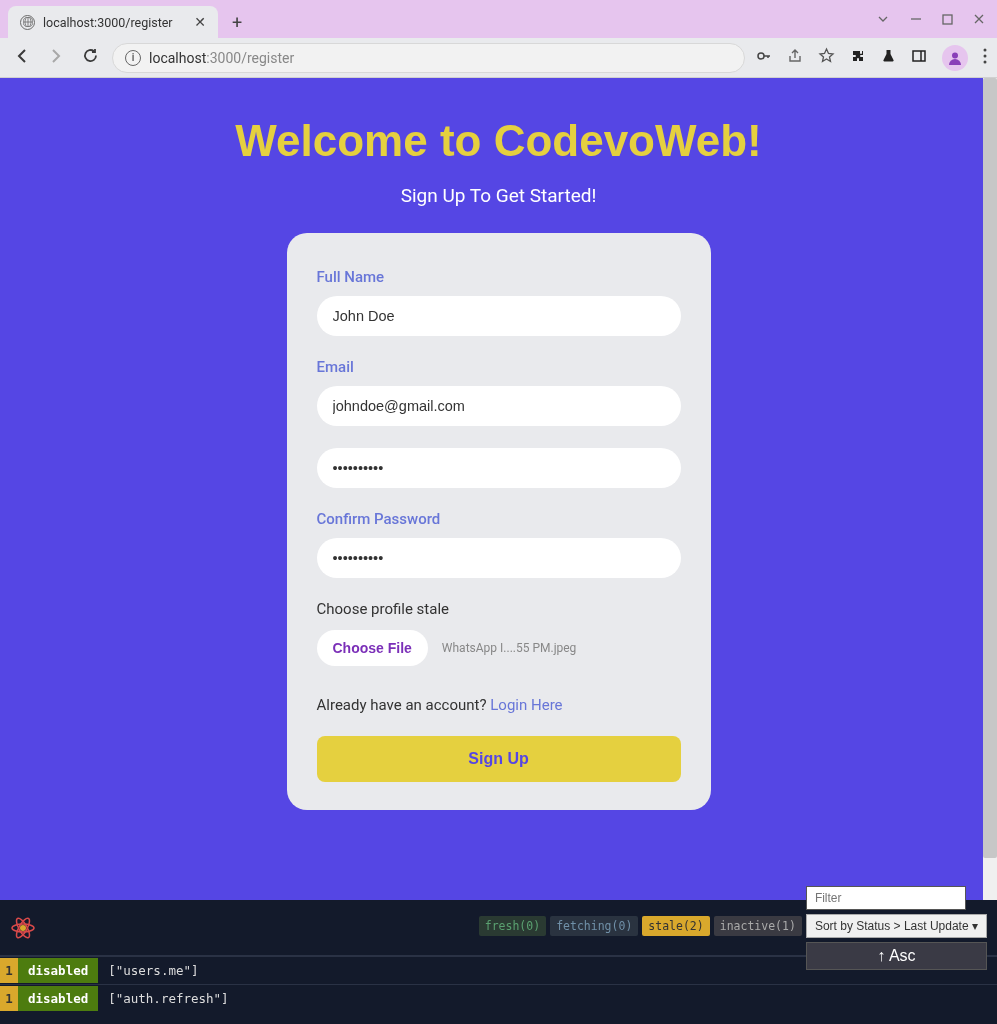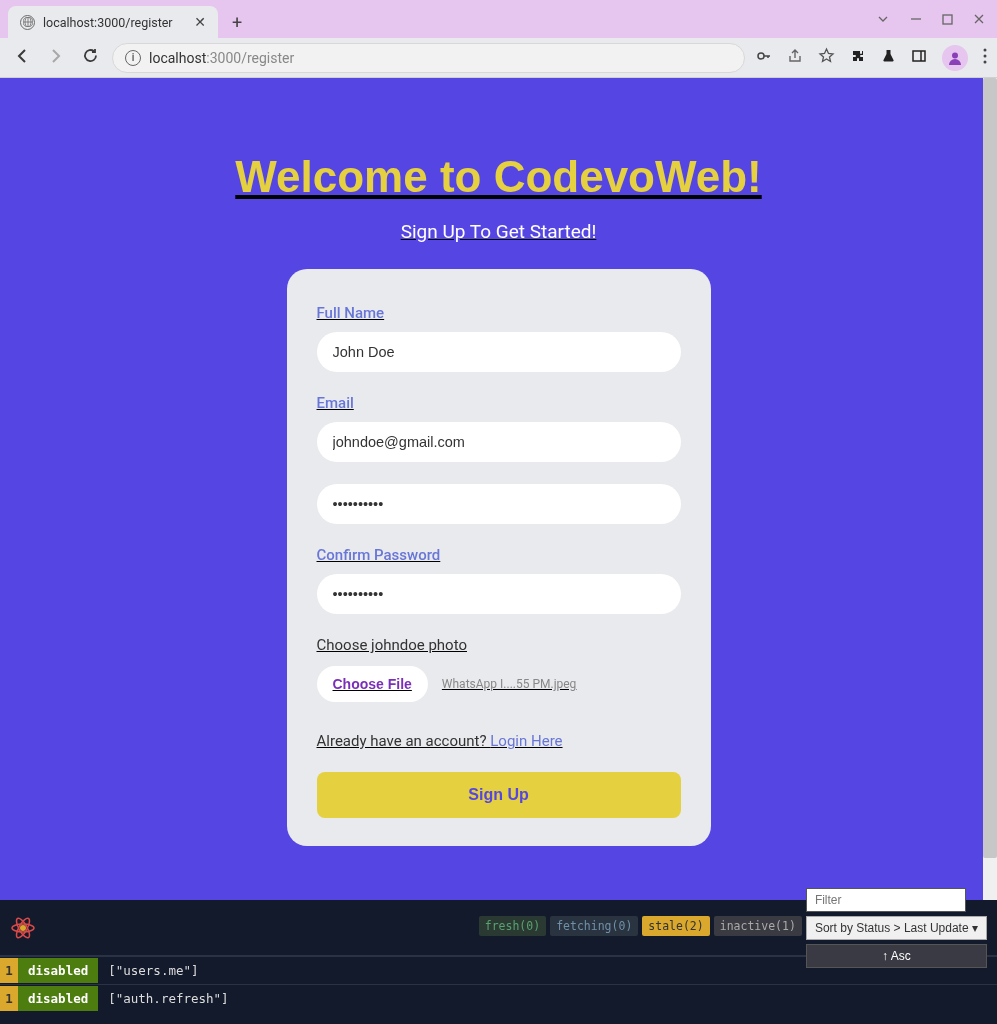--- a/index.html
+++ b/index.html
@@ -25,21 +25,21 @@
     .url-path { color: #888; }
     .toolbar-icons { display: flex; gap: 15px; align-items: center; }
     .tb-icon { color: #444; cursor: pointer; }
     .profile-avatar { width: 26px; height: 26px; background: #e6c5ee; border-radius: 50%; display: flex; align-items: center; justify-content: center; cursor: pointer; }
     
     
     .viewport { height: 822px; background: #5546e4; overflow: hidden; position: relative; }
     .scrollbar { position: absolute; right: 0; top: 0; width: 14px; height: 100%; background: #f0f0f0; }
     .scrollbar-thumb { width: 100%; height: 780px; background: #c7c7c7; border-radius: 2px; }
     
-    .page-content { padding-top: 74px; text-align: center; text-decoration: underline; }
+    .page-content { padding-top: 38px; text-align: center; }
     .page-title { color: #e5d03f; font-size: 44px; font-weight: 700; margin-bottom: 18px; font-family: 'Segoe UI', sans-serif; }
     .page-subtitle { color: white; font-size: 19px; margin-bottom: 26px; }
     
     .card { width: 424px; margin: 0 auto; background: #e9eaed; border-radius: 20px; padding: 35px 30px 28px 30px; text-align: left; }
     .field { margin-bottom: 22px; }
     .field-label { color: #6876d8; font-size: 15px; font-weight: 500; margin-bottom: 10px; display: block; }
     .input { width: 100%; background: white; border: none; border-radius: 20px; padding: 12px 16px; font-size: 14.5px; color: #333; outline: none; }
     
     .photo-label { color: #333; font-size: 15px; margin-bottom: 12px; display: block; }
     .file-row { display: flex; align-items: center; gap: 14px; margin-bottom: 30px; }
@@ -58,21 +58,21 @@
     .dt-controls { display: flex; gap: 4px; align-items: center; flex-wrap: wrap; justify-content: flex-end; }
     .dt-row1 { display: flex; gap: 4px; margin-bottom: 4px; }
     .badge { padding: 3px 6px; border-radius: 2px; font-size: 11.5px; }
     .badge.fresh { background: #2a3a32; color: #5aa070; }
     .badge.fetching { background: #2a3340; color: #7090a8; }
     .badge.stale { background: #d9a82c; color: #333; }
     .badge.inactive { background: #3a3a42; color: #aaa; }
     .dt-row2 { display: flex; gap: 4px; flex-direction: column; }
     .filter-input { background: white; border: 1px solid #555; padding: 4px 8px; font-size: 12px; width: 160px; color: #333; }
     .sort-btn { background: #f0f0f0; border: 1px solid #aaa; padding: 4px 8px; font-size: 12px; color: #333; cursor: pointer; text-align: right; }
-    .asc-btn { background: #3a3a45; color: #fff; padding: 4px 16px; font-size: 12px; cursor: pointer; border: 1px solid #555; }
+    .asc-btn { background: #3a3a45; color: #fff; padding: 4px 16px; font-size: 16px; cursor: pointer; border: 1px solid #555; }
     
     .query-row { display: flex; align-items: center; height: 28px; border-top: 1px solid #2a3245; }
     .q-count { background: #d9a82c; color: #333; width: 18px; text-align: center; padding: 5px 0; font-weight: bold; }
     .q-status { background: #4d7c0f; color: #fff; padding: 5px 10px; margin-right: 10px; font-weight: 600; }
     .q-key { color: #ddd; }
     .close-btn { position: absolute; left: 6px; bottom: 4px; background: #3a3a45; color: #fff; padding: 5px 12px; font-size: 13px; cursor: pointer; font-family: -apple-system, sans-serif; z-index: 5; }
     .partial-row { position: absolute; bottom: 0; left: 58px; color: #ddd; padding: 6px 0; }
   </style>
 </head>
 <body>
@@ -181,21 +181,21 @@
         <input class="input" type="text" value="johndoe@gmail.com" style="">
       </div>
       <div class="field">
         <input class="input" type="text" value="••••••••••" style="">
       </div>
       <div class="field">
         <label class="field-label">Confirm Password</label>
         <input class="input" type="text" value="••••••••••" style="">
       </div>
       
-      <label class="photo-label">Choose johndoe photo</label>
+      <label class="photo-label">Choose profile stale</label>
       <div class="file-row">
         <button class="file-btn">Choose File</button>
         <span class="file-name">WhatsApp I....55 PM.jpeg</span>
       </div>
       
       <p class="login-prompt">
         <span>Already have an account? </span><span class="login-link">Login Here</span>
       </p>
       
       <button class="submit-btn">Sign Up</button>

